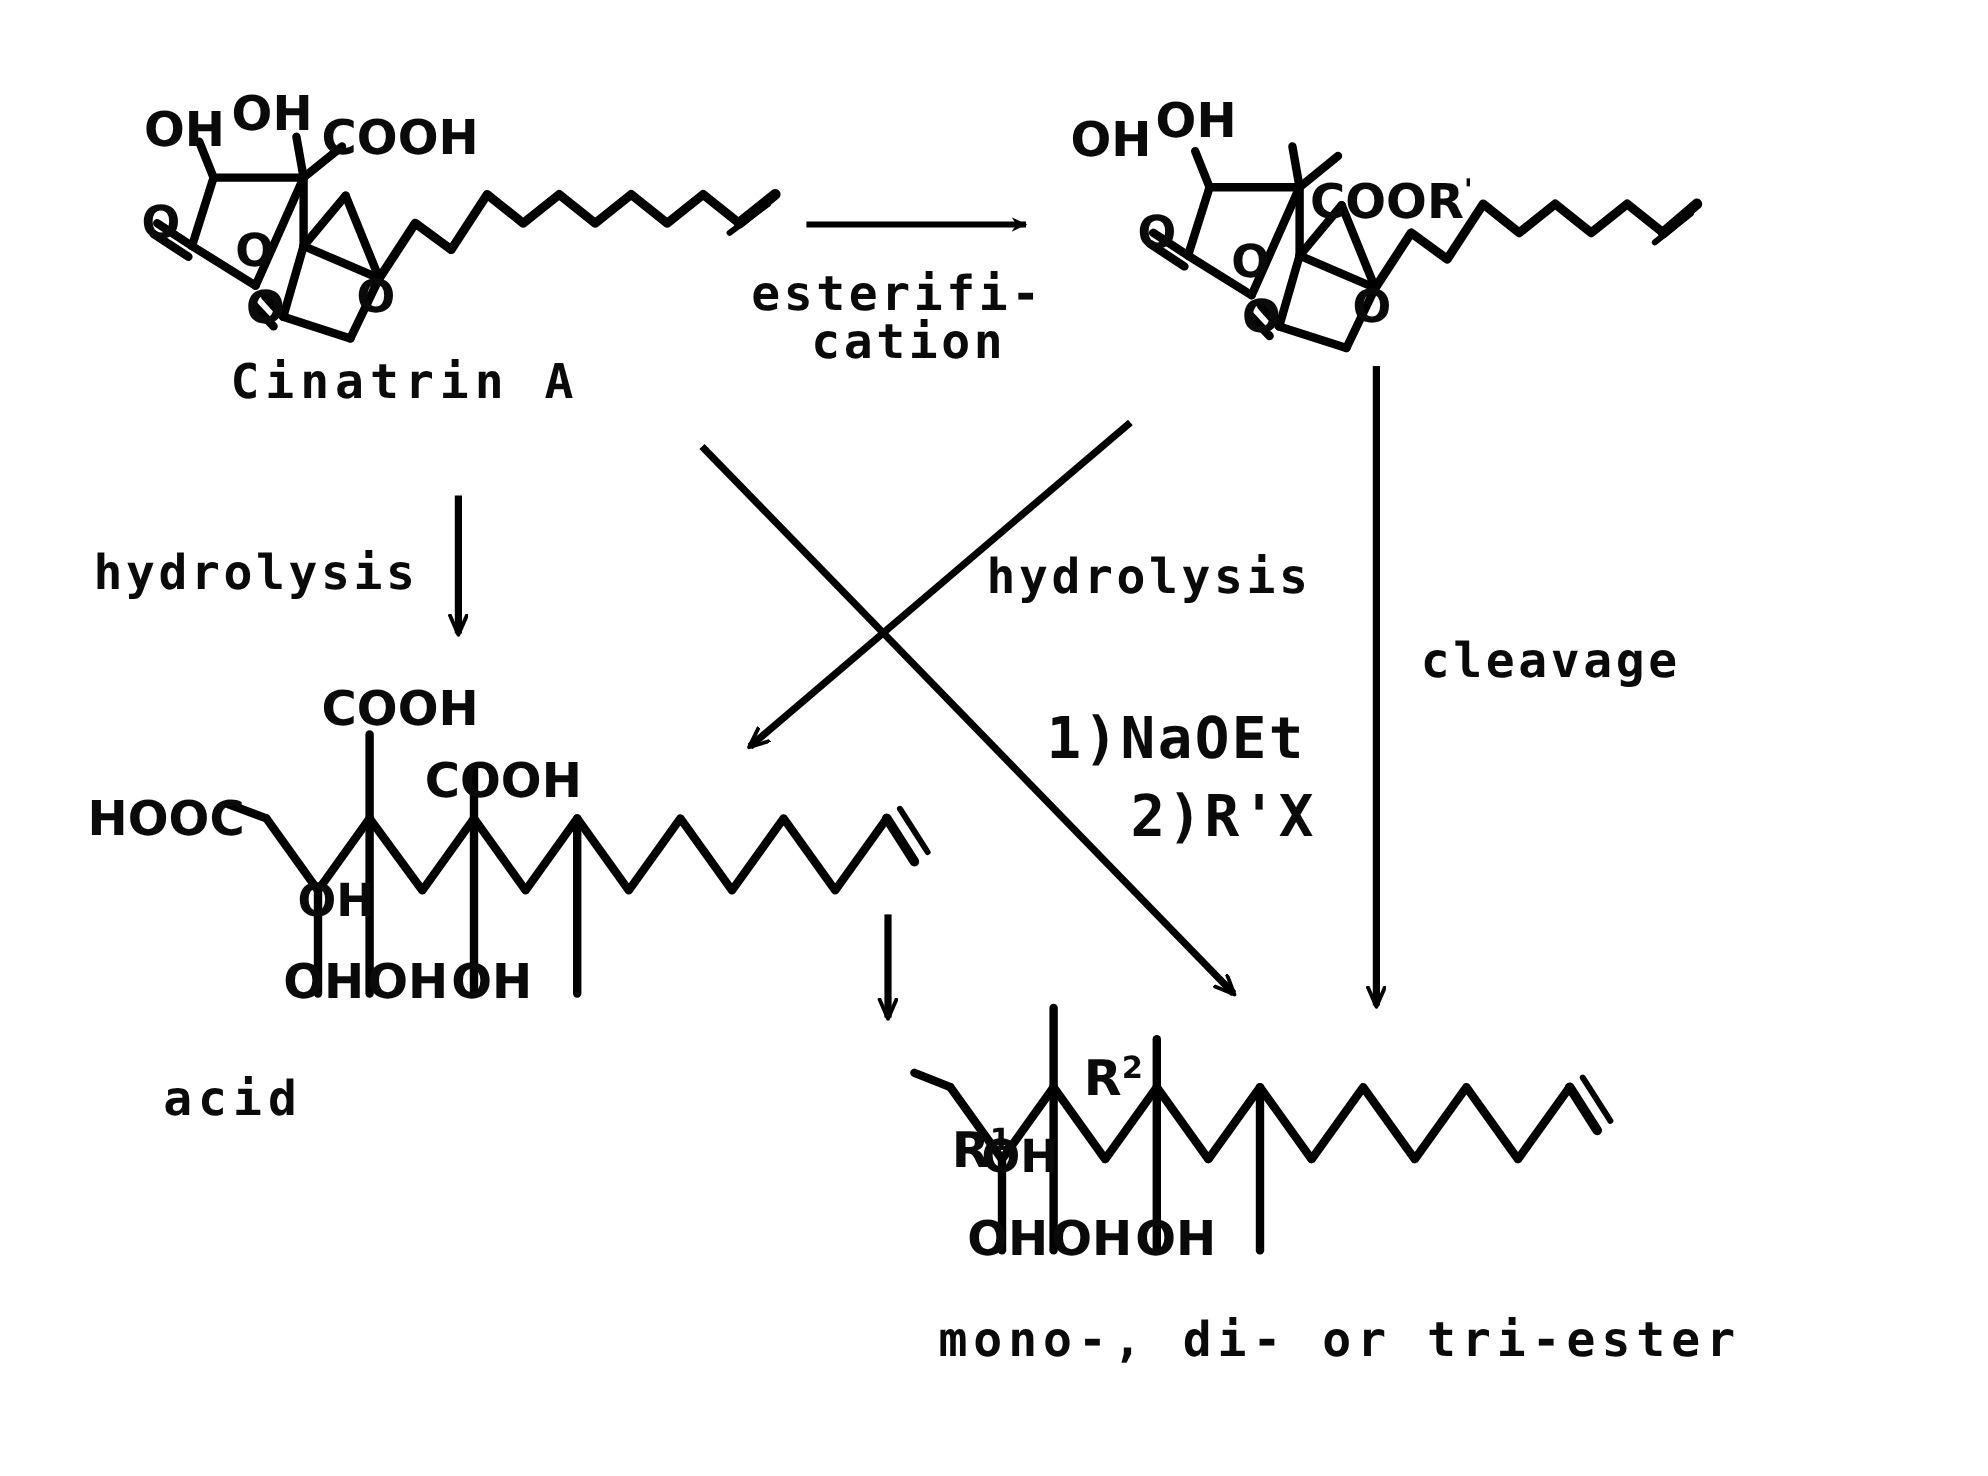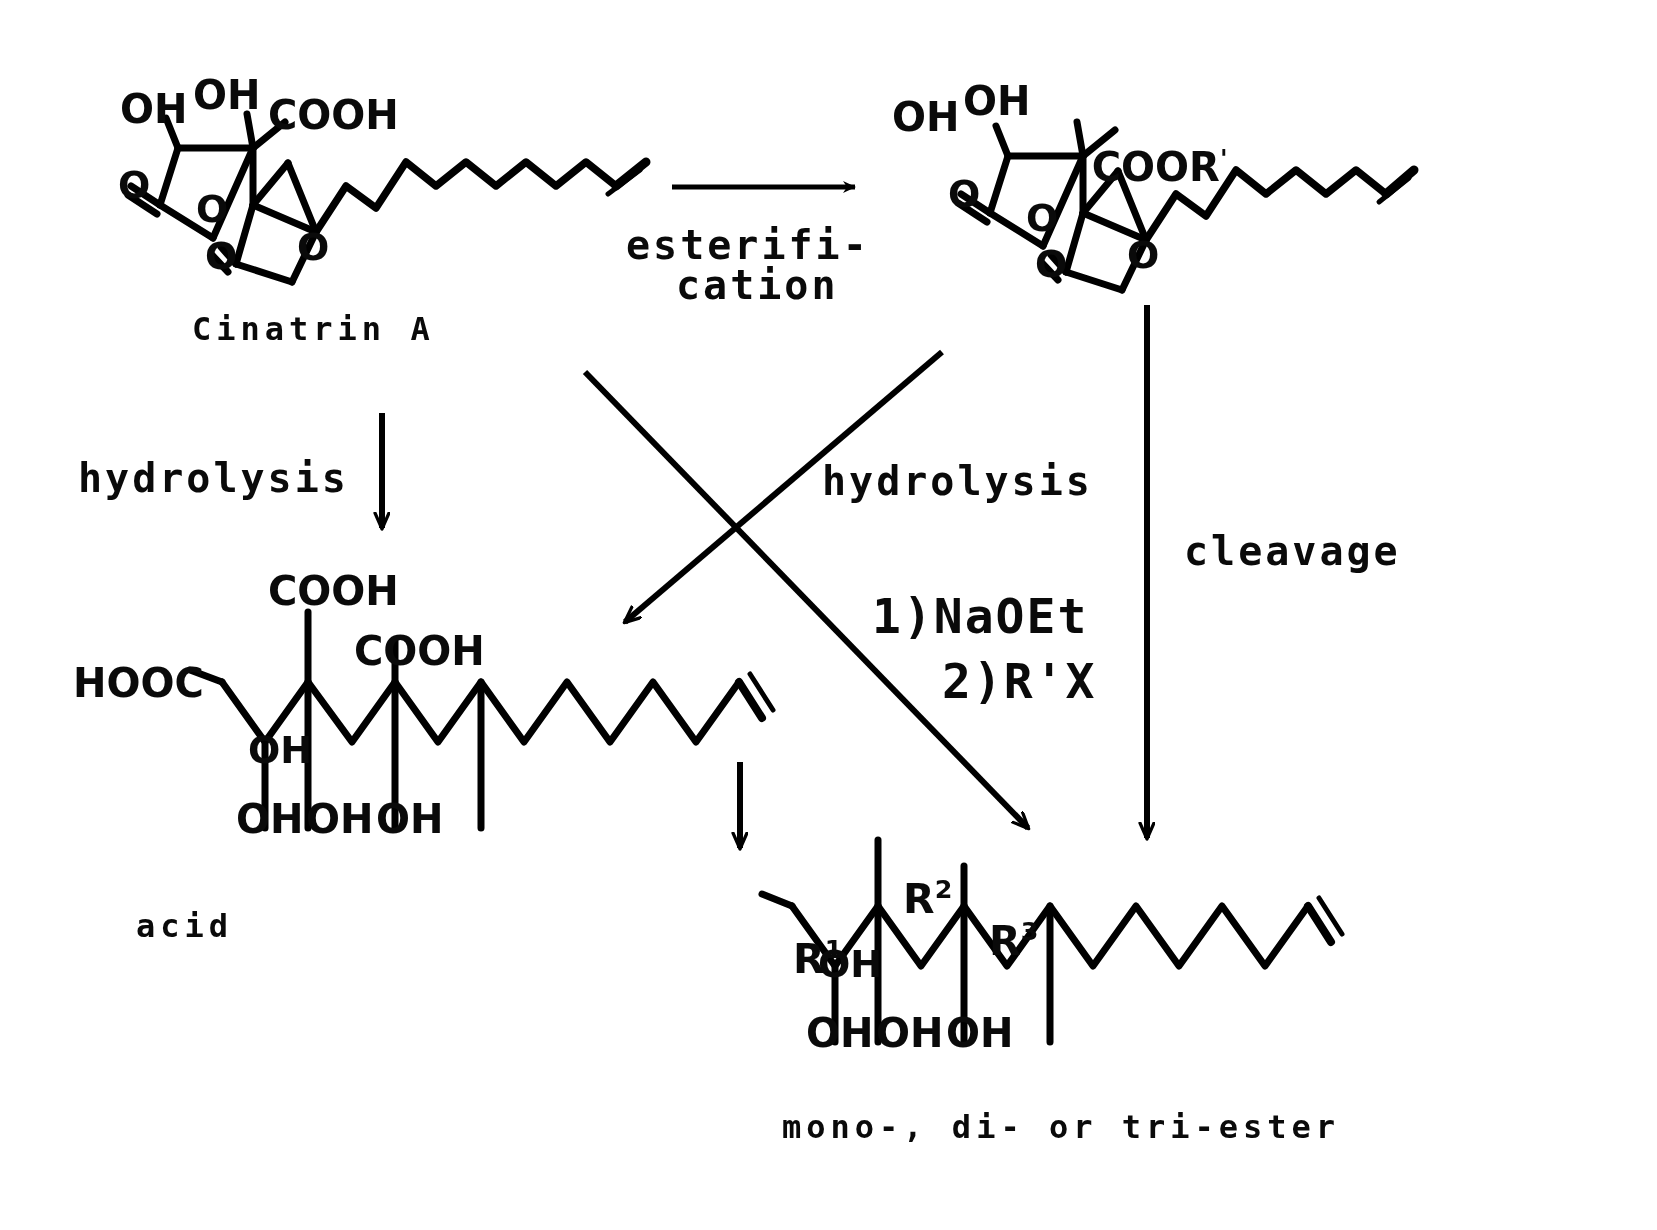--- a/index.html
+++ b/index.html
@@ -19,21 +19,21 @@
     color:#0a0a0a;
     white-space:pre;
     letter-spacing:1px;
   }
   .atom{
     font-family:"DejaVu Sans", sans-serif;
     font-weight:700;
     letter-spacing:0px;
   }
   .rx{ font-size:40px; letter-spacing:3px; }
-  .cmpd{ font-size:32px; letter-spacing:5px;margin-top:14px; }
+  .cmpd{ font-size:40px; letter-spacing:5px; }
   .cond{ font-size:48px; letter-spacing:2px; }
   .sup{ font-size:0.62em; vertical-align:super; font-weight:700;}
   .atom-lg{ font-size:40px; }
   .atom-md{ font-size:38px; }
   .r-lbl{ font-size:41px; }
 </style>
 </head>
 <body>
 
 <div id="stage">
@@ -205,23 +205,20 @@
   <div class="lbl atom atom-lg" style="left:376px;top:796px;">OH</div>
 
   <div class="lbl cmpd" style="left:136px;top:893px;">acid</div>
 
   <div class="lbl atom r-lbl" style="left:736px;top:886px;">
     <span>R</span><span class="sup">1</span>
   </div>
   <div class="lbl atom r-lbl" style="left:846px;top:826px;">
     <span>R</span><span class="sup">2</span>
   </div>
-  <div class="lbl atom r-lbl" style="left:932px;top:868px;">
-    <span>R</span><span class="sup">3</span>
-  </div>
 
   <div class="lbl atom atom-md" style="left:818px;top:942px;">OH</div>
   <div class="lbl atom atom-lg" style="left:806px;top:1010px;">OH</div>
   <div class="lbl atom atom-lg" style="left:876px;top:1010px;">OH</div>
   <div class="lbl atom atom-lg" style="left:946px;top:1010px;">OH</div>
 
   <div class="lbl cmpd" style="left:782px;top:1094px;">mono-, di- or tri-ester</div>
 
 </div>
 

